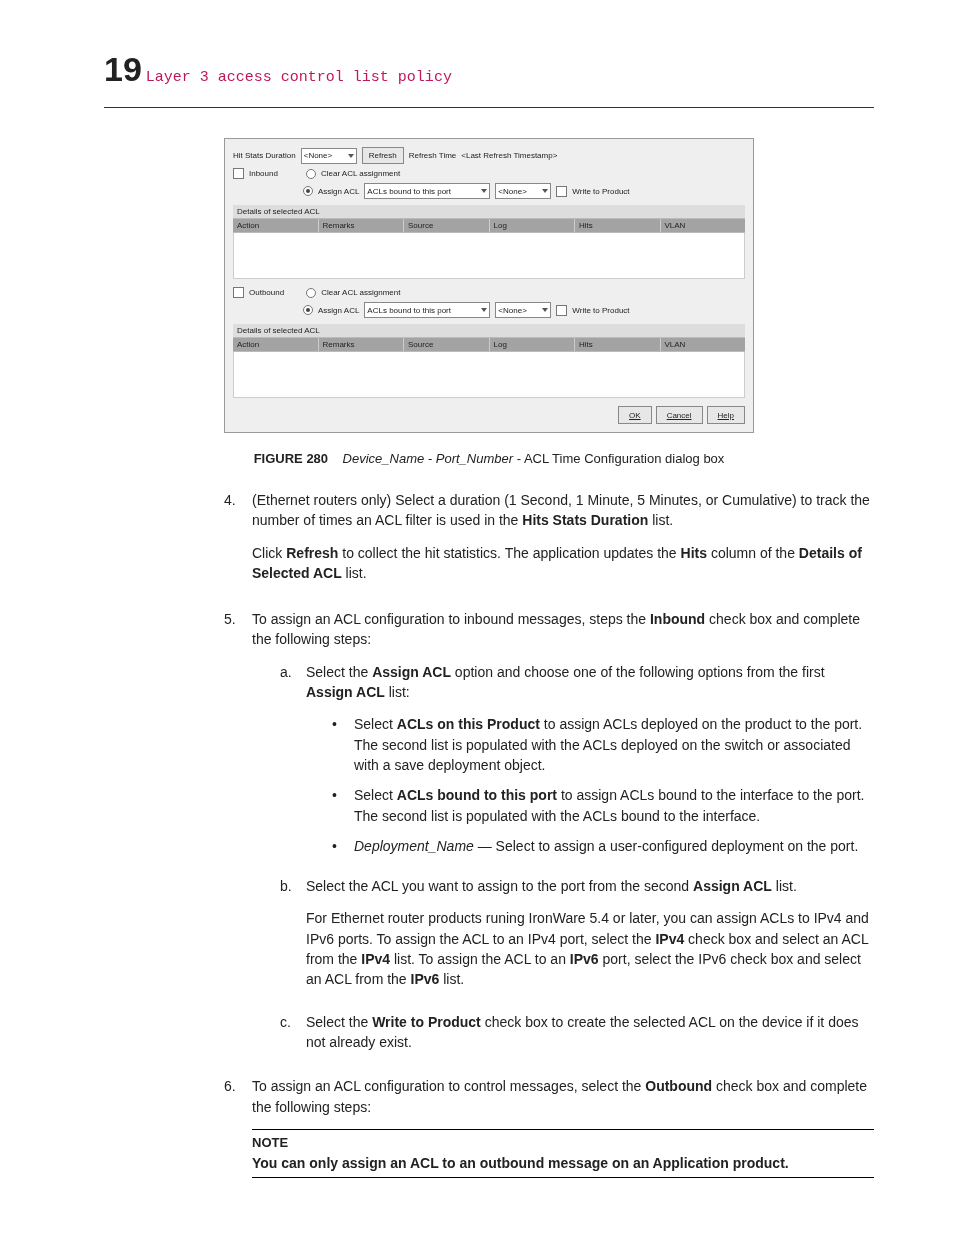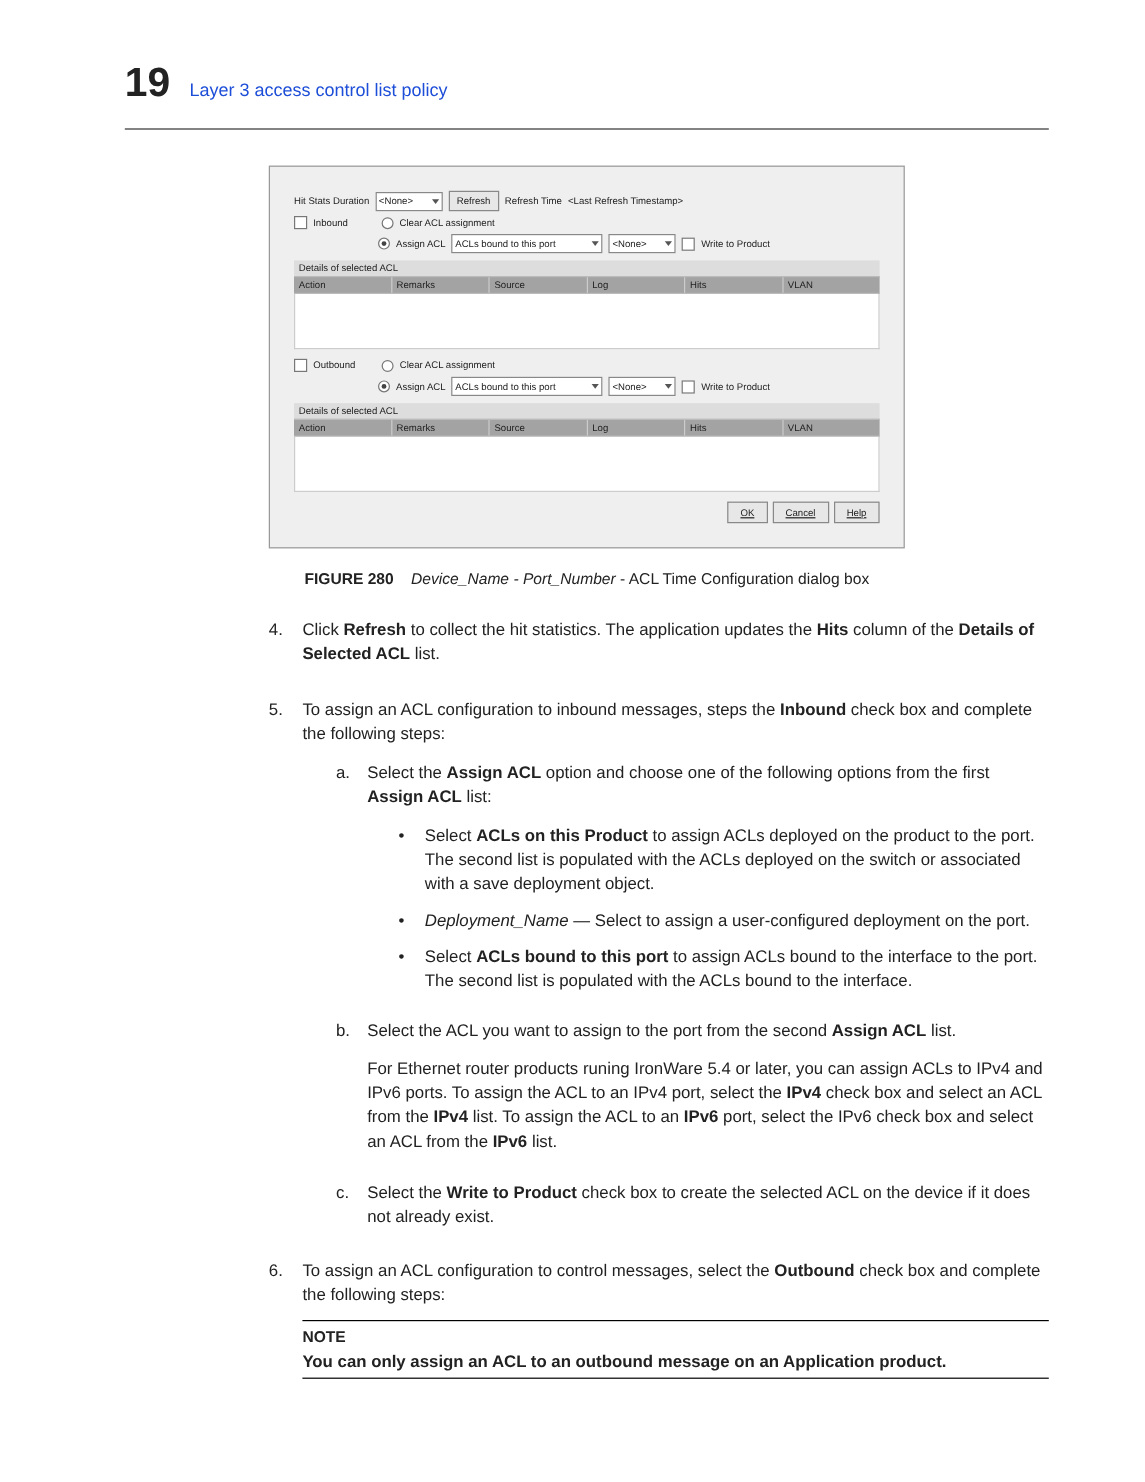--- a/index.html
+++ b/index.html
@@ -11,46 +11,47 @@
   }
   .page {
     width: 954px;
     min-height: 1235px;
     box-sizing: border-box;
     padding: 50px 80px 60px 104px;
   }
   .running-head {
     display: flex;
     align-items: baseline;
-    gap: 16px;
+    gap: 4px;
     margin-bottom: 18px;
   }
   .chapter-num {
     font-size: 34px;
     font-weight: bold;
   }
   .chapter-title {
     font-size: 15px;
-    color: #1d4ed8;
+    color: #be185d;
+    font-family: Liberation Mono, monospace;
   }
   .hr-top {
     border: none;
     border-top: 1px solid #333;
     margin: 0 0 30px 0;
   }
   
   .dialog {
     width: 530px;
     margin: 0 auto 18px auto;
     border: 1px solid #999;
     background: #efefef;
     font-family: Tahoma, Arial, sans-serif;
     font-size: 8px;
     color: #222;
-    padding: 20px;
+    padding: 8px;
     box-sizing: border-box;
   }
   .dlg-row {
     display: flex;
     align-items: center;
     gap: 5px;
     margin-bottom: 4px;
   }
   .dlg-label { white-space: nowrap; }
   .dlg-select {
@@ -261,20 +262,23 @@
     <span class="tail"> - ACL Time Configuration dialog box</span>
   </div>
 
   <div class="content">
     <ol class="main">
 
       <li>
         <span class="num">4.</span>
         <div class="body">
           <div class="para">
+            <span>(Ethernet routers only) Select a duration (1 Second, 1 Minute, 5 Minutes, or Cumulative) to track the number of times an ACL filter is used in the </span><b>Hits Stats Duration</b><span> list.</span>
+          </div>
+          <div class="para">
             <span>Click </span><b>Refresh</b><span> to collect the hit statistics. The application updates the </span><b>Hits</b><span> column of the </span><b>Details of Selected ACL</b><span> list.</span>
           </div>
         </div>
       </li>
 
       <li>
         <span class="num">5.</span>
         <div class="body">
           <div class="para">
             <span>To assign an ACL configuration to inbound messages, steps the </span><b>Inbound</b><span> check box and complete the following steps:</span>
@@ -288,26 +292,26 @@
                   <span>Select the </span><b>Assign ACL</b><span> option and choose one of the following options from the first </span><b>Assign ACL</b><span> list:</span>
                 </div>
                 <ul class="bullets">
                   <li>
                     <div>
                       <span>Select </span><b>ACLs on this Product</b><span> to assign ACLs deployed on the product to the port. The second list is populated with the ACLs deployed on the switch or associated with a save deployment object.</span>
                     </div>
                   </li>
                   <li>
                     <div>
-                      <i>Deployment_Name</i><span> — Select to assign a user-configured deployment on the port.</span>
+                      <span>Select </span><b>ACLs bound to this port</b><span> to assign ACLs bound to the interface to the port. The second list is populated with the ACLs bound to the interface.</span>
                     </div>
                   </li>
                   <li>
                     <div>
-                      <span>Select </span><b>ACLs bound to this port</b><span> to assign ACLs bound to the interface to the port. The second list is populated with the ACLs bound to the interface.</span>
+                      <i>Deployment_Name</i><span> — Select to assign a user-configured deployment on the port.</span>
                     </div>
                   </li>
                 </ul>
               </div>
             </li>
 
             <li>
               <span class="lab">b.</span>
               <div class="lb">
                 <div class="para">

